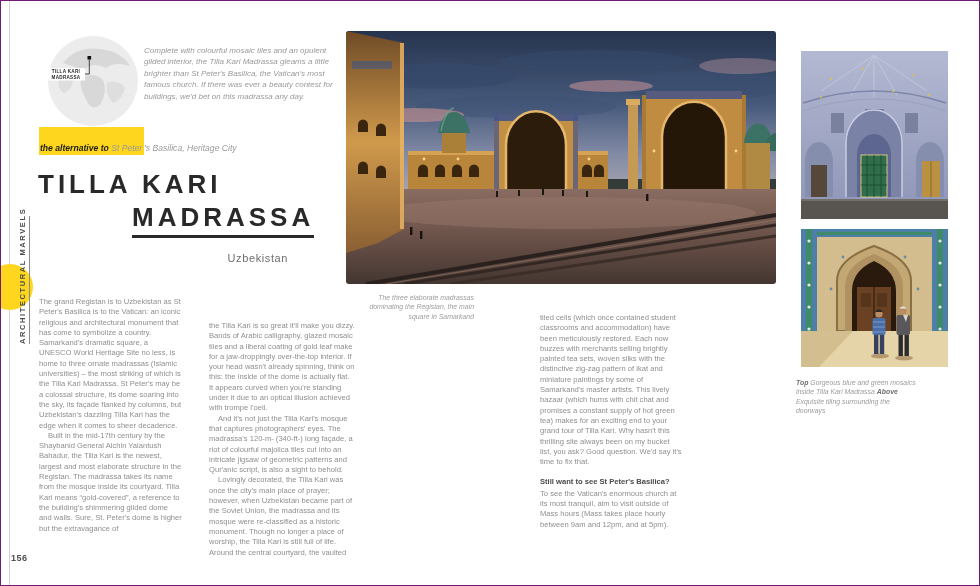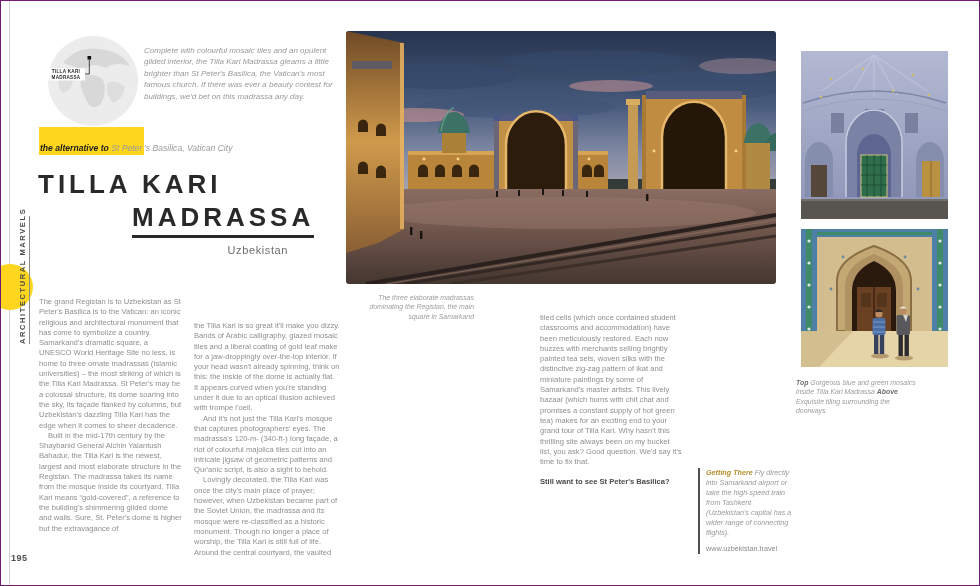--- a/index.html
+++ b/index.html
@@ -19,28 +19,28 @@
          color:#999;margin:0;}
   
   .altline{left:38px;top:142px;font-size:8.6px;font-style:italic;white-space:nowrap;}
   .hl{background:#fdd61d;padding:16px 2px 2px 1px;}
   .alt-b{color:#1d1d1d;font-weight:bold;}
   .alt-g{color:#9a9a9a;}
   
   .title1{left:37px;top:168px;font-size:26px;font-weight:bold;letter-spacing:4px;color:#292929;margin:0;}
   .title2{left:131px;top:201px;font-size:26px;font-weight:bold;letter-spacing:4px;color:#292929;
           border-bottom:3px solid #2a2a2a;padding-bottom:2px;margin:0;}
-  .country{left:147px;top:243px;width:140px;text-align:right;font-size:11px;color:#6e6e6e;
+  .country{left:147px;top:251px;width:140px;text-align:right;font-size:11px;color:#6e6e6e;
            letter-spacing:.6px;margin:0;}
   
   .col{font-size:7.6px;line-height:10.3px;color:#8f8f8f;margin-top:28px;}
   .col p{margin:0;}
   .col p.ind{text-indent:9px;}
   .col1{left:38px;top:268px;width:143px;}
-  .col2{left:193px;top:292px;width:146px;}
+  .col2{left:208px;top:292px;width:146px;}
   .col3{left:539px;top:284px;width:142px;}
   .h-still{font-weight:bold;color:#4a4a4a;margin:10px 0 1px 0 !important;}
   
   .cap{font-size:6.9px;line-height:9.4px;font-style:italic;color:#9c9c9c;margin:0;}
   .cap b{color:#6e6e6e;}
   .cap-main{left:351px;top:292px;width:122px;text-align:right;}
   .cap-right{left:795px;top:377px;width:120px;text-align:left;}
   
   .getting{left:697px;top:467px;width:86px;border-left:2px solid #4f4f4f;padding-left:6px;
            font-size:7.2px;line-height:10px;font-style:italic;color:#9a9a9a;}
@@ -76,39 +76,40 @@
       <path d="M44.3,27 V41 H40" stroke="#333" stroke-width="0.9" fill="none"></path>
       <rect x="3" y="35" width="37" height="12.5" fill="#ffffff" opacity="0.92"></rect>
       <text x="21" y="40.4" text-anchor="middle" font-size="4.6" font-weight="bold" fill="#2a2a2a" letter-spacing="0.3">TILLA KARI</text>
       <text x="21" y="46" text-anchor="middle" font-size="4.6" font-weight="bold" fill="#2a2a2a" letter-spacing="0.3">MADRASSA</text>
     </svg>
   </div>
 
   <p class="abs intro">Complete with colourful mosaic tiles and an opulent gilded interior, the Tilla Kari Madrassa gleams a little brighter than St Peter's Basilica, the Vatican's most famous church. If there was ever a beauty contest for buildings, we'd bet on this madrassa any day.</p>
 
   <div class="abs altline">
-    <span class="hl"><b class="alt-b">the alternative to </b><span class="alt-g">St Peter</span></span><span class="alt-g">'s Basilica, Vatican City</span>
+    <span class="hl"><b class="alt-b">the alternative to </b><span class="alt-g">St Peter</span></span><span class="alt-g">'s Basilica, Heritage City</span>
   </div>
 
   <h1 class="abs title1">TILLA KARI</h1>
   <h1 class="abs title2">MADRASSA</h1>
   <p class="abs country">Uzbekistan</p>
 
   <div class="abs col col1">
     <p>The grand Registan is to Uzbekistan as St Peter's Basilica is to the Vatican: an iconic religious and architectural monument that has come to symbolize a country. Samarkand's dramatic square, a UNESCO World Heritage Site no less, is home to three ornate madrassas (Islamic universities) – the most striking of which is the Tilla Kari Madrassa. St Peter's may be a colossal structure, its dome soaring into the sky, its façade flanked by columns, but Uzbekistan's dazzling Tilla Kari has the edge when it comes to sheer decadence.</p>
     <p class="ind">Built in the mid-17th century by the Shaybanid General Alchin Yalantush Bahadur, the Tilla Kari is the newest, largest and most elaborate structure in the Registan. The madrassa takes its name from the mosque inside its courtyard. Tilla Kari means “gold-covered”, a reference to the building's shimmering gilded dome and walls. Sure, St. Peter's dome is higher but the extravagance of</p>
   </div>
   <div class="abs col col2">
     <p>the Tilla Kari is so great it'll make you dizzy. Bands of Arabic calligraphy, glazed mosaic tiles and a liberal coating of gold leaf make for a jaw-droppingly over-the-top interior. If your head wasn't already spinning, think on this: the inside of the dome is actually flat. It appears curved when you're standing under it due to an optical illusion achieved with trompe l'oeil.</p>
     <p class="ind">And it's not just the Tilla Kari's mosque that captures photographers' eyes. The madrassa's 120-m- (340-ft-) long façade, a riot of colourful majolica tiles cut into an intricate jigsaw of geometric patterns and Qur'anic script, is also a sight to behold.</p>
     <p class="ind">Lovingly decorated, the Tilla Kari was once the city's main place of prayer; however, when Uzbekistan became part of the Soviet Union, the madrassa and its mosque were re-classified as a historic monument. Though no longer a place of worship, the Tilla Kari is still full of life. Around the central courtyard, the vaulted</p>
   </div>
   <div class="abs col col3">
     <p>tiled cells (which once contained student classrooms and accommodation) have been meticulously restored. Each now buzzes with merchants selling brightly painted tea sets, woven silks with the distinctive zig-zag pattern of ikat and miniature paintings by some of Samarkand's master artists. This lively bazaar (which hums with chit chat and promises a constant supply of hot green tea) makes for an exciting end to your grand tour of Tilla Kari. Why hasn't this thrilling site always been on my bucket list, you ask? Good question. We'd say it's time to fix that.</p>
     <p class="h-still">Still want to see St Peter's Basilica?</p>
+    <p>To see the Vatican's enormous church at its most tranquil, aim to visit outside of Mass hours (Mass takes place hourly between 9am and 12pm, and at 5pm).</p>
   </div>
 
   <div class="abs photo ph-main">
     <svg viewBox="0 0 430 253" width="430" height="253" preserveAspectRatio="none">
       <defs>
         <linearGradient id="sky" x1="0" y1="0" x2="0" y2="1">
           <stop offset="0" stop-color="#26344e"></stop>
             <stop offset="0.45" stop-color="#46597b"></stop>
           <stop offset="0.75" stop-color="#8089a4"></stop>
             <stop offset="1" stop-color="#a9a6b0"></stop>
@@ -330,21 +331,17 @@
         <rect x="95.5" y="86" width="13.5" height="20" rx="2" fill="#57575c"></rect>
         <path d="M102,86 l3,7 l2,-7 z" fill="#d9d5cc"></path>
         <rect x="97.5" y="106" width="4.4" height="21" fill="#2c2c30"></rect>
         <rect x="103.5" y="106" width="4.4" height="21" fill="#2c2c30"></rect>
       </g>
     </svg>
   </div>
 
   <p class="abs cap cap-right"><b>Top</b><span> Gorgeous blue and green mosaics inside Tilla Kari Madrassa </span><b>Above</b><span> Exquisite tiling surrounding the doorways</span></p>
 
-  <div class="abs getting">
-    <p><b class="gt-label">Getting There</b><span> Fly directly into Samarkand airport or take the high-speed train from Tashkent (Uzbekistan's capital has a wider range of connecting flights).</span></p>
-    <p class="gt-url">www.uzbekistan.travel</p>
-  </div>
-
-  <div class="abs pagenum" style="left:10px;top:552px;">195</div>
+
+  <div class="abs pagenum" style="left:10px;top:552px;">156</div>
   <div class="abs pagenum" style="left:980px;top:552px;">115</div>
 
 </div>
 
 </body></html>

